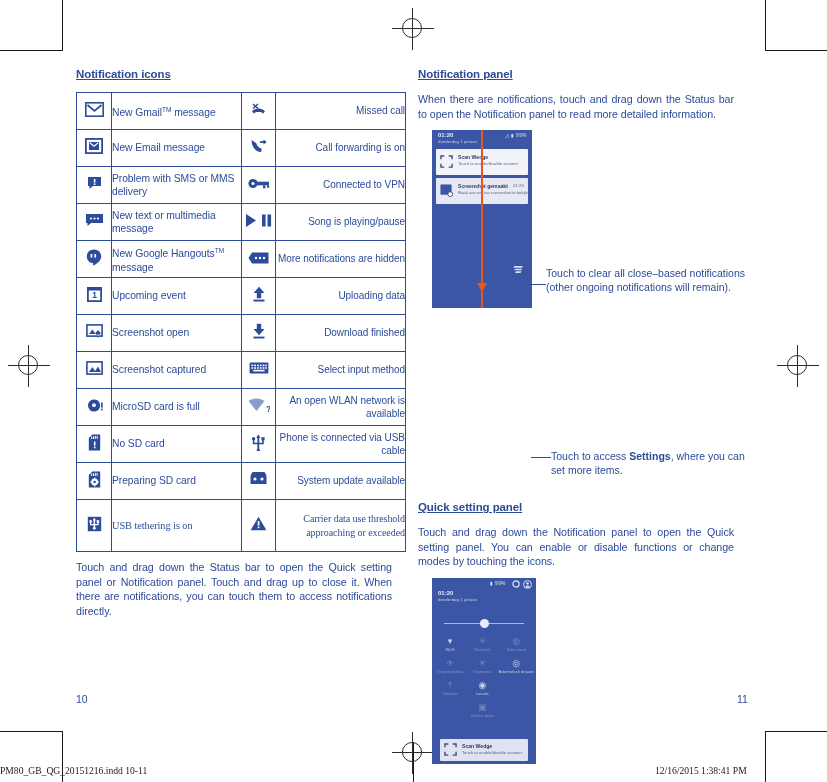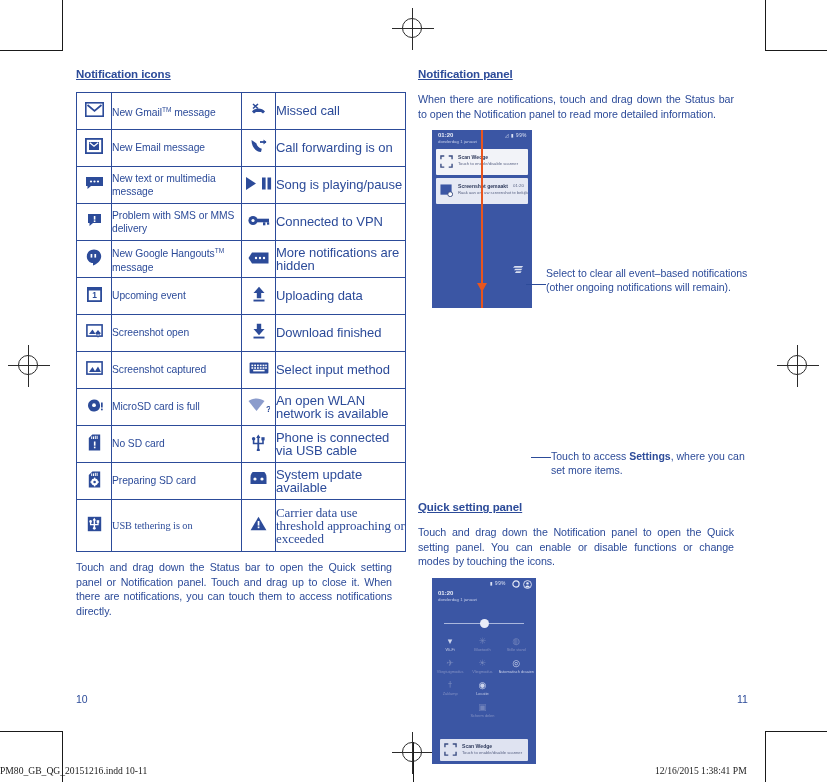--- a/index.html
+++ b/index.html
@@ -102,25 +102,26 @@
   }
   td.label-cell {
     font-size: 10.3px;
     line-height: 13.2px;
     color: #2c4b99;
     padding: 3px 4px 3px 5px;
     letter-spacing: -0.05px;
   }
   td.icon-cell-2 { width: 33px; text-align:center; }
   td.label-cell-2 {
-    font-size: 13px;
+    font-size: 10px;
     line-height: 13.2px;
     color: #2c4b99;
     padding: 3px 4px 3px 5px;
     letter-spacing: -0.05px;
+    text-align: right;
   }
   sup.tm { font-size: 6.6px; vertical-align: super; }
 
   .ic { display: inline-block; line-height: 0; }
   .ic svg { display: block; margin: 0 auto; }
 
   
   .phone-shot {
     position: relative;
     background: #3b56a4;
@@ -379,57 +380,57 @@
             <path d="M2.5 2 C2.5 9 6.5 13.5 12 14 L12.8 10.8 C10 10.2 8 8 7.3 5.3 Z" fill="#2c4b99"></path>
             <path d="M11 4 L17 4" stroke="#2c4b99" stroke-width="1.8" fill="none"></path>
             <path d="M14.5 1.5 L17.5 4 L14.5 6.5" fill="#2c4b99"></path>
           </svg></span>
         </td>
         <td class="label-cell-2">Call forwarding is on</td>
       </tr>
 
       <tr>
         <td class="icon-cell">
-          <span class="ic"><svg width="19" height="14" viewBox="0 0 19 14">
-            <path d="M1 1 H18 V10 H6 L2.5 13 V10 H1 Z" fill="#2c4b99"></path>
-            <circle cx="6" cy="5.5" r="1.1" fill="#fff"></circle>
-            <circle cx="9.5" cy="5.5" r="1.1" fill="#fff"></circle>
-            <circle cx="13" cy="5.5" r="1.1" fill="#fff"></circle>
-          </svg></span>
-        </td>
-        <td class="label-cell">New text or multimedia message</td>
-        <td class="icon-cell-2">
-          <span class="ic"><svg width="28" height="15" viewBox="0 0 28 15">
-            <path d="M1 1 L11 7.5 L1 14 Z" fill="#2c4b99"></path>
-            <rect x="17" y="1.5" width="3.6" height="12" fill="#2c4b99"></rect>
-            <rect x="22.5" y="1.5" width="3.6" height="12" fill="#2c4b99"></rect>
-          </svg></span>
-        </td>
-        <td class="label-cell-2">Song is playing/pause</td>
-      </tr>
-
-      <tr>
-        <td class="icon-cell">
           <span class="ic"><svg width="15" height="14" viewBox="0 0 15 14">
             <path d="M1 1 H14 V10 H6 L2.5 13 V10 H1 Z" fill="#2c4b99"></path>
             <rect x="6.8" y="3" width="1.6" height="3.6" fill="#fff"></rect>
             <rect x="6.8" y="7.4" width="1.6" height="1.6" fill="#fff"></rect>
           </svg></span>
         </td>
         <td class="label-cell">Problem with SMS or MMS delivery</td>
         <td class="icon-cell-2">
           <span class="ic"><svg width="22" height="13" viewBox="0 0 22 13">
             <circle cx="5" cy="6.5" r="4.6" fill="#2c4b99"></circle>
             <circle cx="5" cy="6.5" r="1.6" fill="#fff"></circle>
             <rect x="8" y="4.7" width="13" height="3.6" fill="#2c4b99"></rect>
             <rect x="15" y="8.3" width="2.4" height="3" fill="#2c4b99"></rect>
             <rect x="19" y="8.3" width="2.2" height="2.4" fill="#2c4b99"></rect>
           </svg></span>
         </td>
         <td class="label-cell-2">Connected to VPN</td>
+      </tr>
+
+      <tr>
+        <td class="icon-cell">
+          <span class="ic"><svg width="19" height="14" viewBox="0 0 19 14">
+            <path d="M1 1 H18 V10 H6 L2.5 13 V10 H1 Z" fill="#2c4b99"></path>
+            <circle cx="6" cy="5.5" r="1.1" fill="#fff"></circle>
+            <circle cx="9.5" cy="5.5" r="1.1" fill="#fff"></circle>
+            <circle cx="13" cy="5.5" r="1.1" fill="#fff"></circle>
+          </svg></span>
+        </td>
+        <td class="label-cell">New text or multimedia message</td>
+        <td class="icon-cell-2">
+          <span class="ic"><svg width="28" height="15" viewBox="0 0 28 15">
+            <path d="M1 1 L11 7.5 L1 14 Z" fill="#2c4b99"></path>
+            <rect x="17" y="1.5" width="3.6" height="12" fill="#2c4b99"></rect>
+            <rect x="22.5" y="1.5" width="3.6" height="12" fill="#2c4b99"></rect>
+          </svg></span>
+        </td>
+        <td class="label-cell-2">Song is playing/pause</td>
       </tr>
 
       <tr>
         <td class="icon-cell">
           <span class="ic"><svg width="16" height="17" viewBox="0 0 16 17">
             <path d="M8 0.6 C3.9 0.6 0.8 3.6 0.8 7.4 C0.8 11 3.5 13.8 7 14.1 V16.6 C10.5 15.2 15.2 11.8 15.2 7.4 C15.2 3.6 12.1 0.6 8 0.6 Z" fill="#2c4b99"></path>
             <rect x="4.6" y="5" width="1.7" height="3.6" fill="#fff"></rect>
             <rect x="8.4" y="5" width="1.7" height="3.6" fill="#fff"></rect>
           </svg></span>
         </td>
@@ -654,21 +655,21 @@
     <svg class="ps-clearicon" viewBox="0 0 14 11">
       <path d="M2 1 H13 L11 3.2 H0 Z" fill="#d8deef"></path>
       <path d="M3 4.4 H12 L10.2 6.6 H1.2 Z" fill="#d8deef"></path>
       <path d="M4 7.8 H11 L9.4 10 H2.4 Z" fill="#d8deef"></path>
     </svg>
     <div class="ps-arrow"></div>
     <div class="arrow-head"></div>
   </div>
 
   <div class="leader" style="left:108px; top:216px; width:20px;"></div>
-  <div class="callout" style="left:128px; top:198px; width:205px;">Select to clear all event–based notifications (other ongoing notifications will remain).</div>
+  <div class="callout" style="left:128px; top:198px; width:205px;">Touch to clear all close–based notifications (other ongoing notifications will remain).</div>
 
   <div style="height:193px;"></div>
 
   <h3 class="section-head">Quick setting panel</h3>
   <p class="body-text">Touch and drag down the Notification panel to open the Quick setting panel. You can enable or disable functions or change modes by touching the icons.</p>
 
   <div class="phone-shot shot2">
     <div class="ps-statusbar" style="height:26px;">
       <span class="ps-sysicons" style="top:3px; right:30px;">▮ 99%</span>
       <svg style="position:absolute; right:16px; top:2px;" width="8" height="8" viewBox="0 0 16 16">

